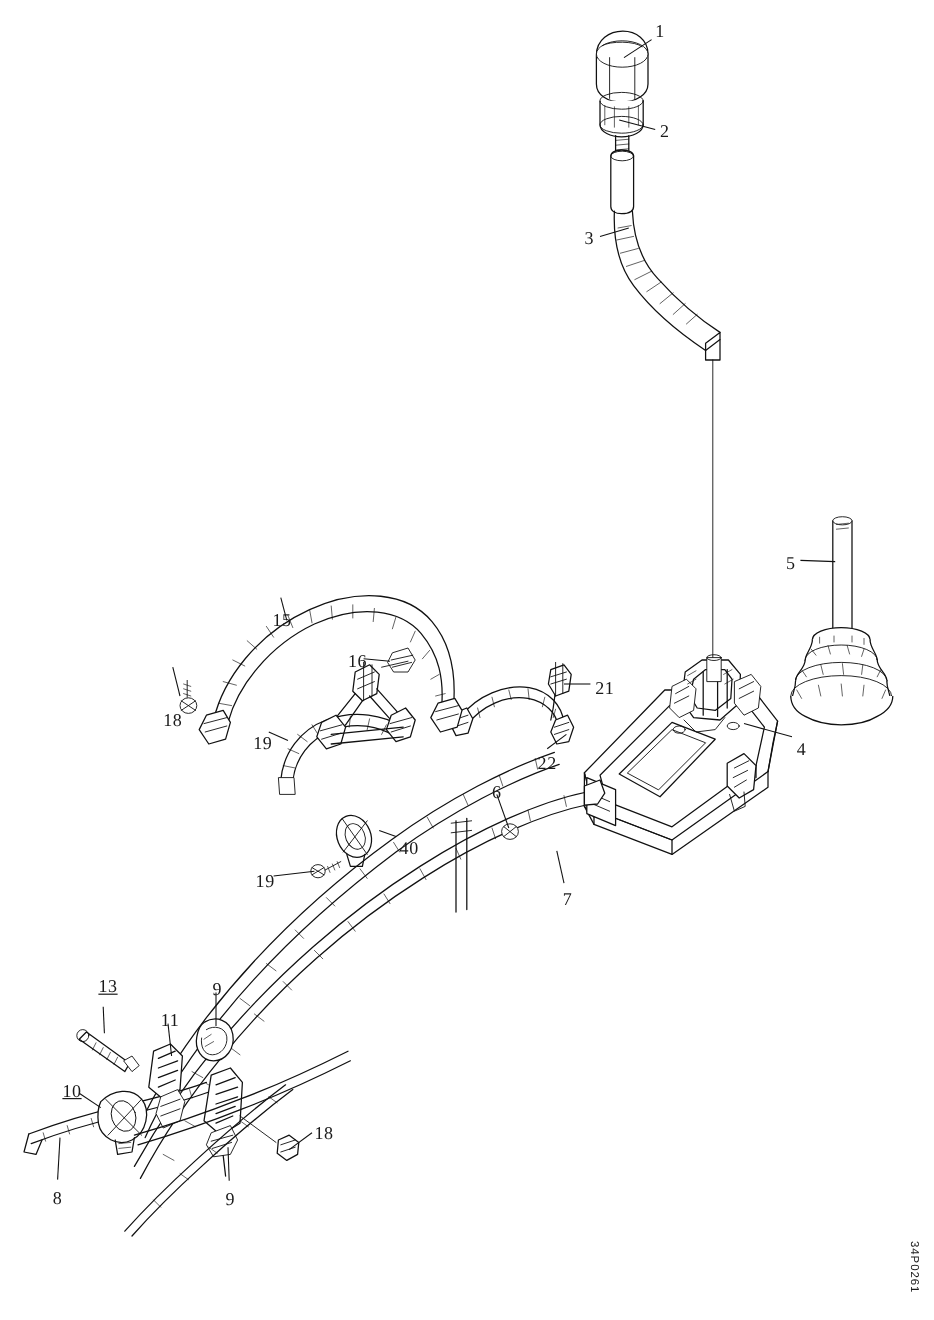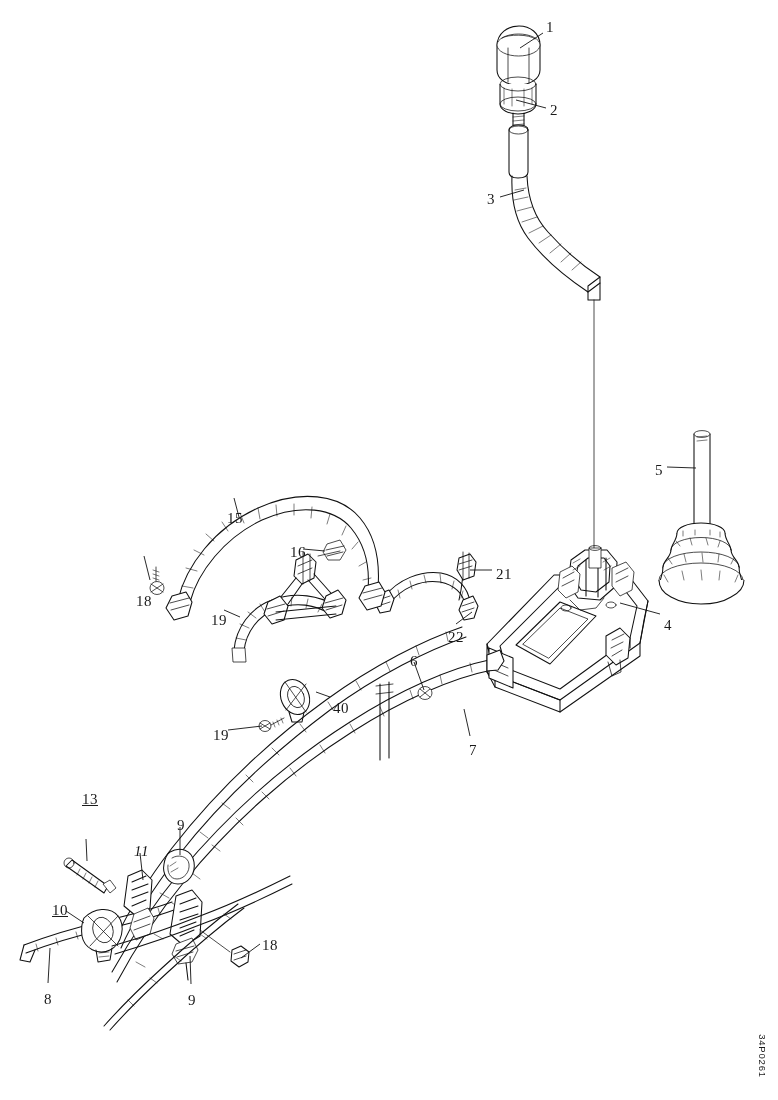--- a/index.html
+++ b/index.html
@@ -356,23 +356,23 @@
       <div class="callout" style="left: 546px; top: 20px;">1</div>
       <div class="callout" style="left: 550px; top: 103px;">2</div>
       <div class="callout" style="left: 487px; top: 192px;">3</div>
       <div class="callout" style="left: 664px; top: 618px;">4</div>
       <div class="callout" style="left: 655px; top: 463px;">5</div>
       <div class="callout" style="left: 410px; top: 654px;">6</div>
       <div class="callout" style="left: 469px; top: 743px;">7</div>
       <div class="callout" style="left: 44px; top: 992px;">8</div>
       <div class="callout" style="left: 177px; top: 818px;">9</div>
       <div class="callout" style="left: 52px; top: 903px; text-decoration: underline;">10</div>
-      <div class="callout" style="left: 134px; top: 844px; font-style: italic;">11</div>
+      <div class="callout" style="left: 134px; top: 844px;">11</div>
       <div class="callout" style="left: 188px; top: 993px;">9</div>
-      <div class="callout" style="left: 82px; top: 792px; text-decoration: underline;">13</div>
+      <div class="callout" style="left: 82px; top: 816px; text-decoration: underline;">13</div>
       <div class="callout" style="left: 262px; top: 938px;">18</div>
       <div class="callout" style="left: 227px; top: 511px;">15</div>
       <div class="callout" style="left: 290px; top: 545px;">16</div>
       <div class="callout" style="left: 211px; top: 613px;">19</div>
       <div class="callout" style="left: 136px; top: 546px; margin-top: 48px;">18</div>
       <div class="callout" style="left: 213px; top: 728px;">19</div>
       <div class="callout" style="left: 333px; top: 701px;">40</div>
       <div class="callout" style="left: 496px; top: 567px;">21</div>
       <div class="callout" style="left: 448px; top: 630px;">22</div>
     </div>

